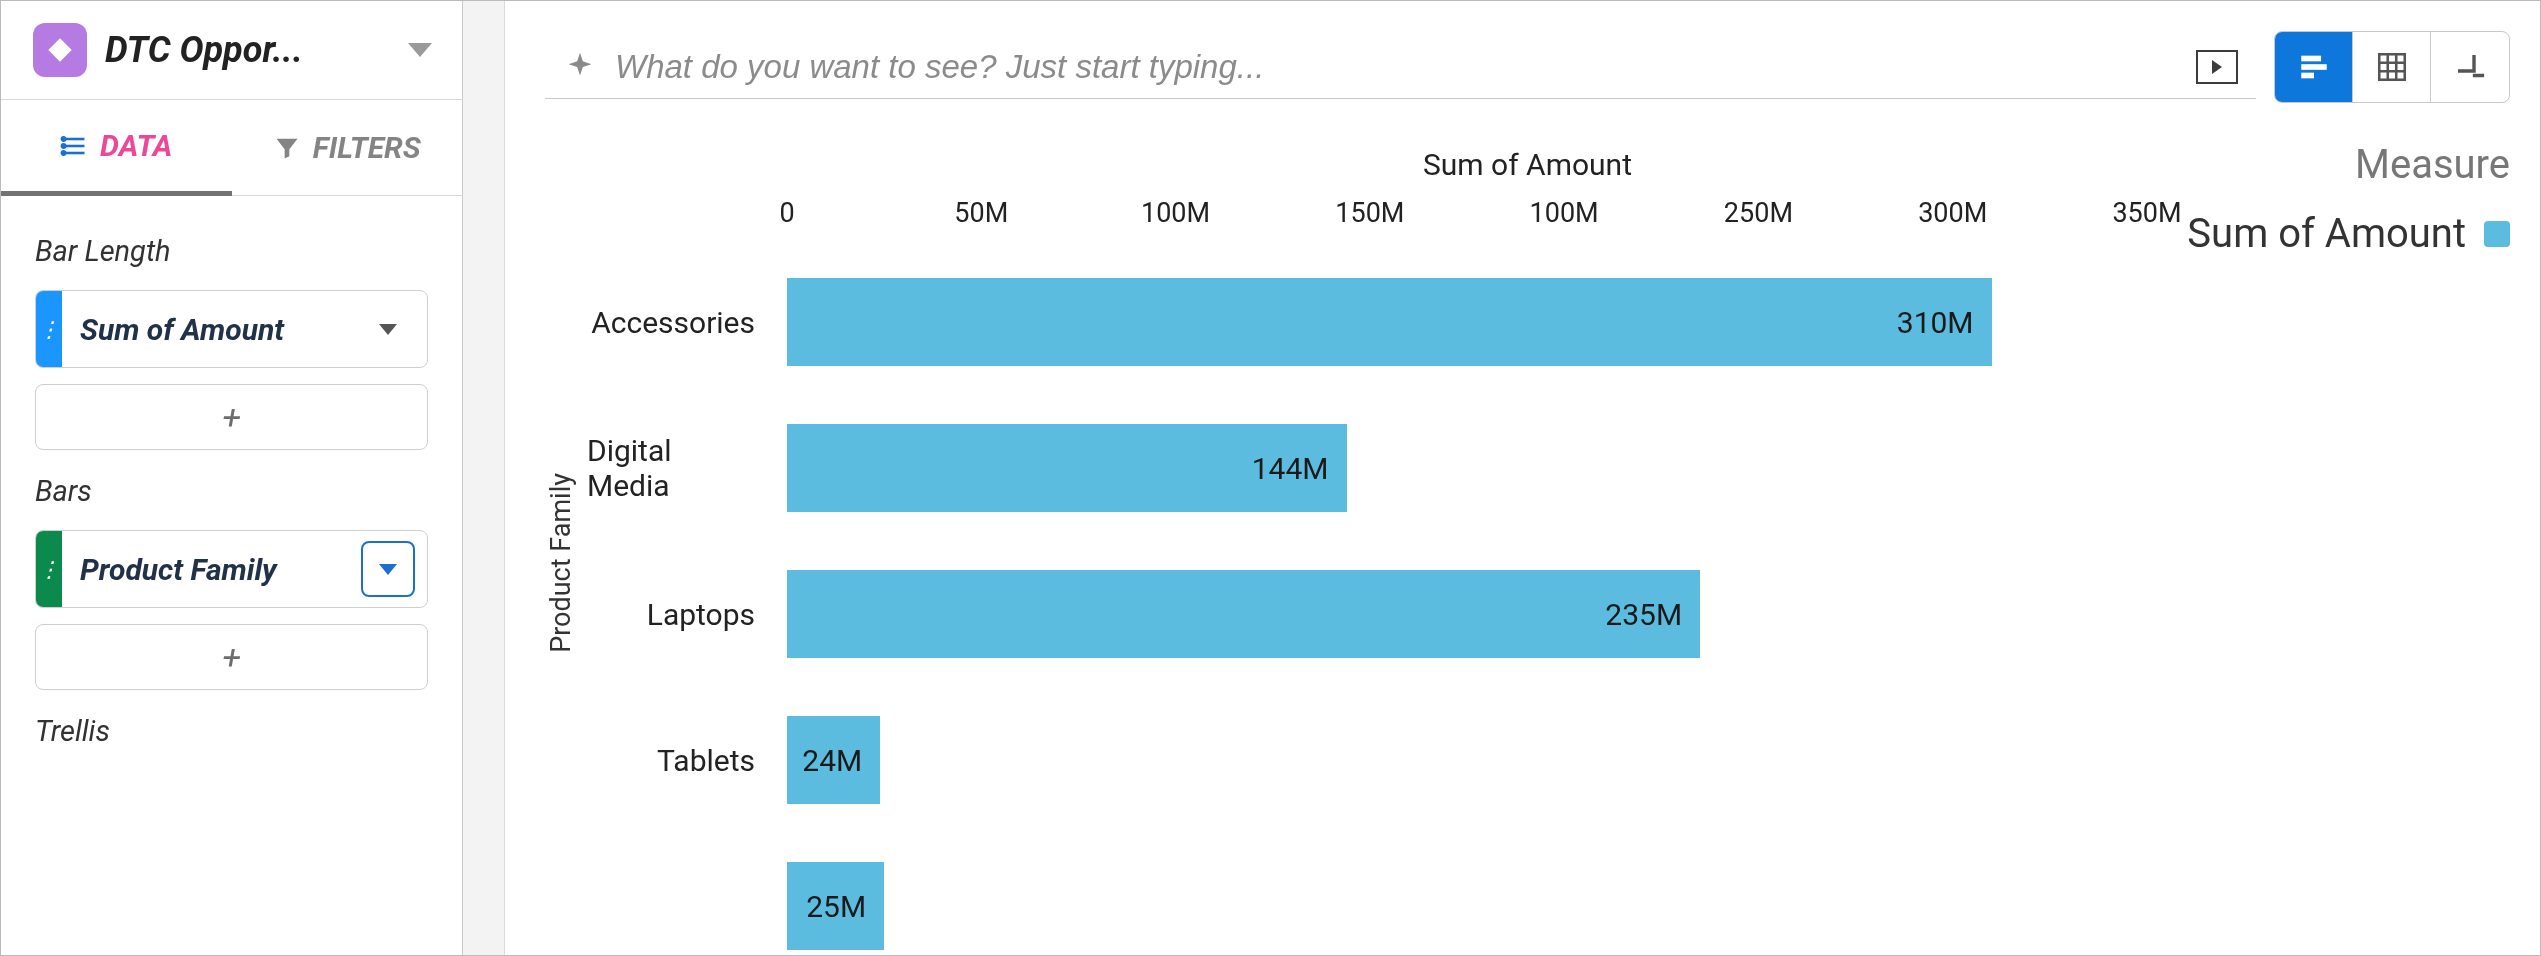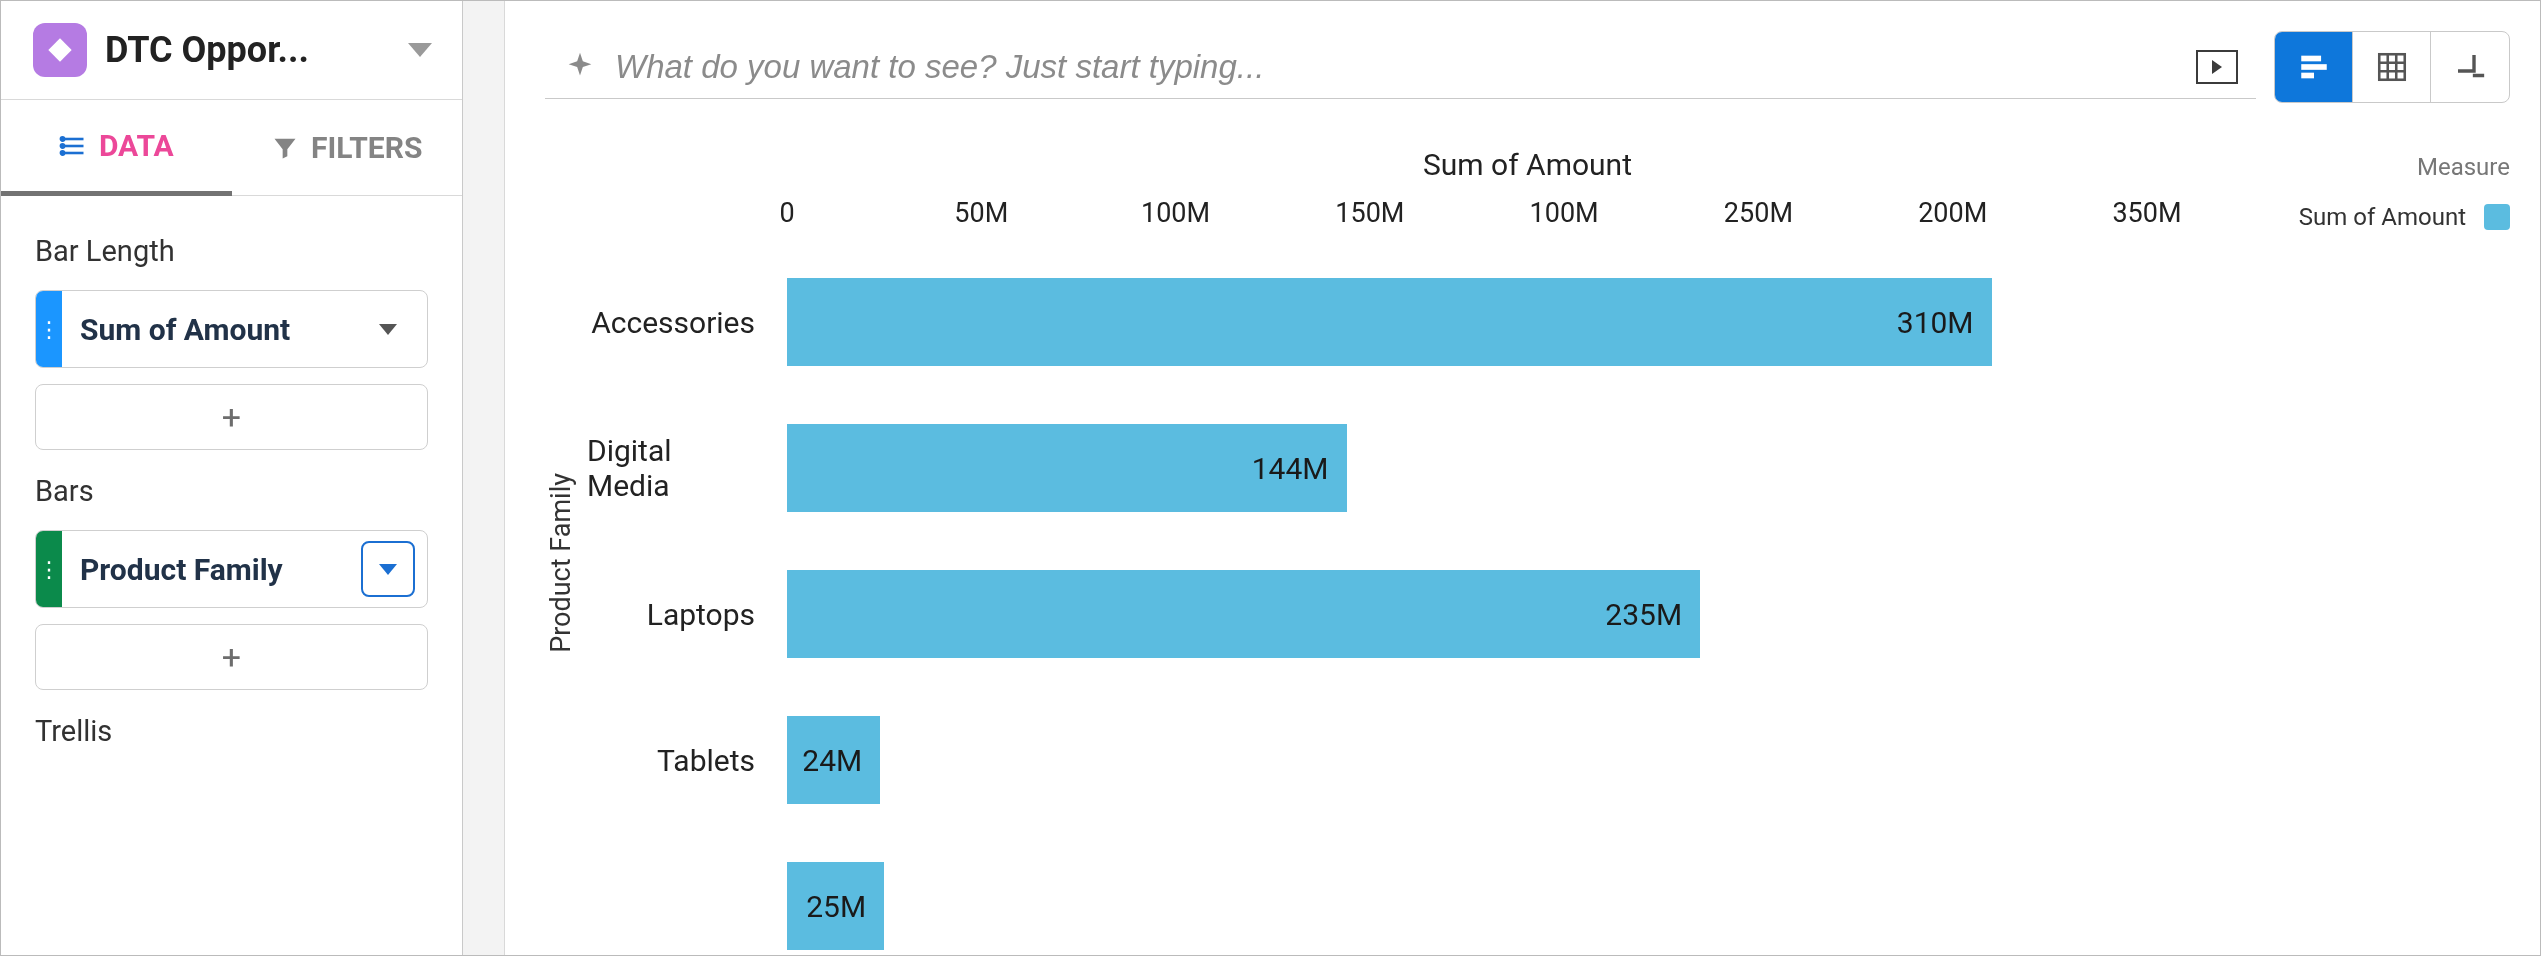--- a/index.html
+++ b/index.html
@@ -19,20 +19,21 @@
     width: 100%;
     height: 100%;
   }
   .sidebar {
     width: 462px;
     border-right: 1px solid #c9c9c9;
     background: #fff;
     display: flex;
     flex-direction: column;
     padding-bottom: 10px;
+    font-style: italic;
   }
   .gutter {
     width: 42px;
     background: #f3f3f3;
     border-right: 1px solid #d9d9d9;
   }
   .main {
     flex: 1;
     display: flex;
     flex-direction: column;
@@ -296,22 +297,22 @@
     padding-right: 18px;
     font-size: 30px;
     color: #1a1a1a;
     white-space: nowrap;
   }
 
   
   .legend {
     position: absolute;
     right: 30px;
-    top: 152px;
-    font-size: 24px;
+    top: 140px;
+    font-size: 40px;
     color: #333;
   }
   .legend .legend-title { color: #777; text-align: right; margin-bottom: 22px; }
   .legend .legend-row { display: flex; align-items: center; justify-content: flex-end; gap: 18px; }
   .legend .swatch { width: 26px; height: 26px; background: #5bbce0; border-radius: 4px; }
 </style>
 </head>
 <body>
 
 <div class="app">
@@ -438,21 +439,21 @@
         </div>
 
       <div class="plot" id="plot">
         <div class="ticks" id="ticks">
             <span class="tick" style="left: 0px;">0</span>
             <span class="tick" style="left: 194.286px;">50M</span>
             <span class="tick" style="left: 388.571px;">100M</span>
             <span class="tick" style="left: 582.857px;">150M</span>
             <span class="tick" style="left: 777.143px;">100M</span>
             <span class="tick" style="left: 971.429px;">250M</span>
-            <span class="tick" style="left: 1165.71px;">200M</span>
+            <span class="tick" style="left: 1165.71px;">300M</span>
             <span class="tick" style="left: 1360px;">350M</span>
           </div>
         <div class="bars" id="bars">
             <div class="bar-row">
               <div class="bar" style="width: 1204.57px; background: rgb(91, 188, 224);">310M</div>
             </div>
             <div class="bar-row">
               <div class="bar" style="width: 559.543px; background: rgb(91, 188, 224);">144M</div>
             </div>
             <div class="bar-row">

